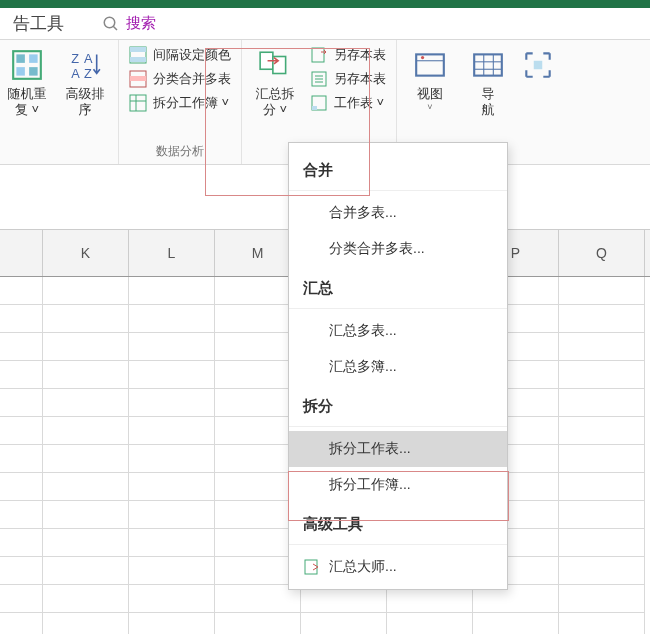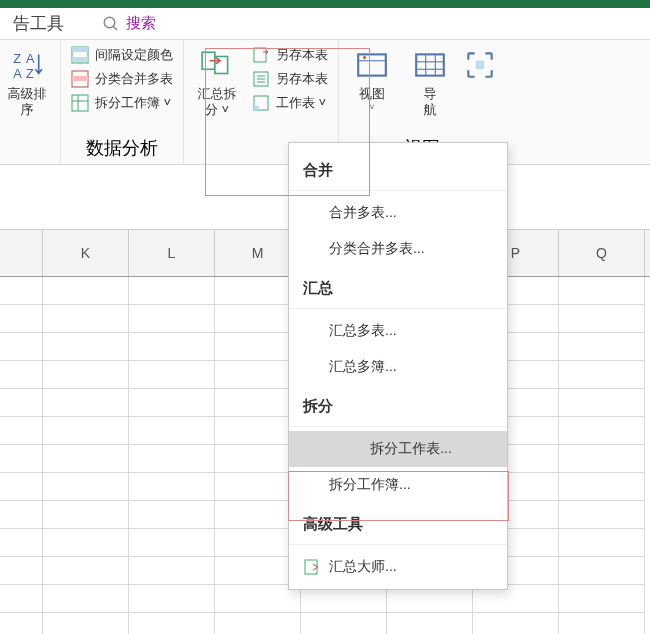--- a/index.html
+++ b/index.html
@@ -52,22 +52,22 @@
     border-right: 1px solid #e3e3e3;
     position: relative;
   }
   .group .body {
     flex: 1;
     display: flex;
     align-items: flex-start;
     gap: 12px;
   }
   .group .title {
-    font-size: 18px;
-    color: #000000;
+    font-size: 12px;
+    color: #737373;
     padding: 4px 0 2px 0;
   }
   .big-btn {
     display: flex;
     flex-direction: column;
     align-items: center;
     justify-content: flex-start;
     width: 46px;
     text-align: center;
     font-size: 13px;
@@ -150,21 +150,20 @@
   .menu .item {
     padding: 9px 14px 9px 40px;
     font-size: 14px;
     color: #333;
     cursor: default;
     display: flex;
     align-items: center;
   }
   .menu .item.hover {
     background: #d8d8d8;
-    justify-content: center;
   }
   .menu .item .mi-icon {
     width: 18px; height: 18px;
     margin-left: -26px;
     margin-right: 8px;
   }
   .blank { height: 16px; }
 </style>
 </head>
 <body>
@@ -179,20 +178,31 @@
         <line x1="20" y1="20" x2="15" y2="15"></line>
       </svg>
     <span>搜索</span>
   </span>
 </div>
 
 <div class="ribbon">
 
   <div class="group" style="padding-left:4px">
     <div class="body">
+      <div class="big-btn">
+        <svg class="icon" viewBox="0 0 32 32">
+          <rect x="3" y="3" width="26" height="26" fill="none" stroke="#4a7" stroke-width="2"></rect>
+          <rect x="6" y="6" width="8" height="8" fill="#7bc"></rect>
+          <rect x="18" y="6" width="8" height="8" fill="#9ce"></rect>
+          <rect x="6" y="18" width="8" height="8" fill="#9ce"></rect>
+          <rect x="18" y="18" width="8" height="8" fill="#7bc"></rect>
+        </svg>
+        <span>随机重</span>
+        <span>复 ˅</span>
+      </div>
       <div class="big-btn">
         <svg class="icon" viewBox="0 0 32 32">
           <text x="3" y="14" font-size="12" fill="#46a">Z</text>
           <text x="3" y="28" font-size="12" fill="#46a">A</text>
           <text x="15" y="14" font-size="12" fill="#46a">A</text>
           <text x="15" y="28" font-size="12" fill="#46a">Z</text>
           <path d="M27 6 v18 M24 20 l3 4 l3 -4" fill="none" stroke="#46a" stroke-width="1.5"></path>
         </svg>
         <span>高级排</span>
         <span>序</span>

